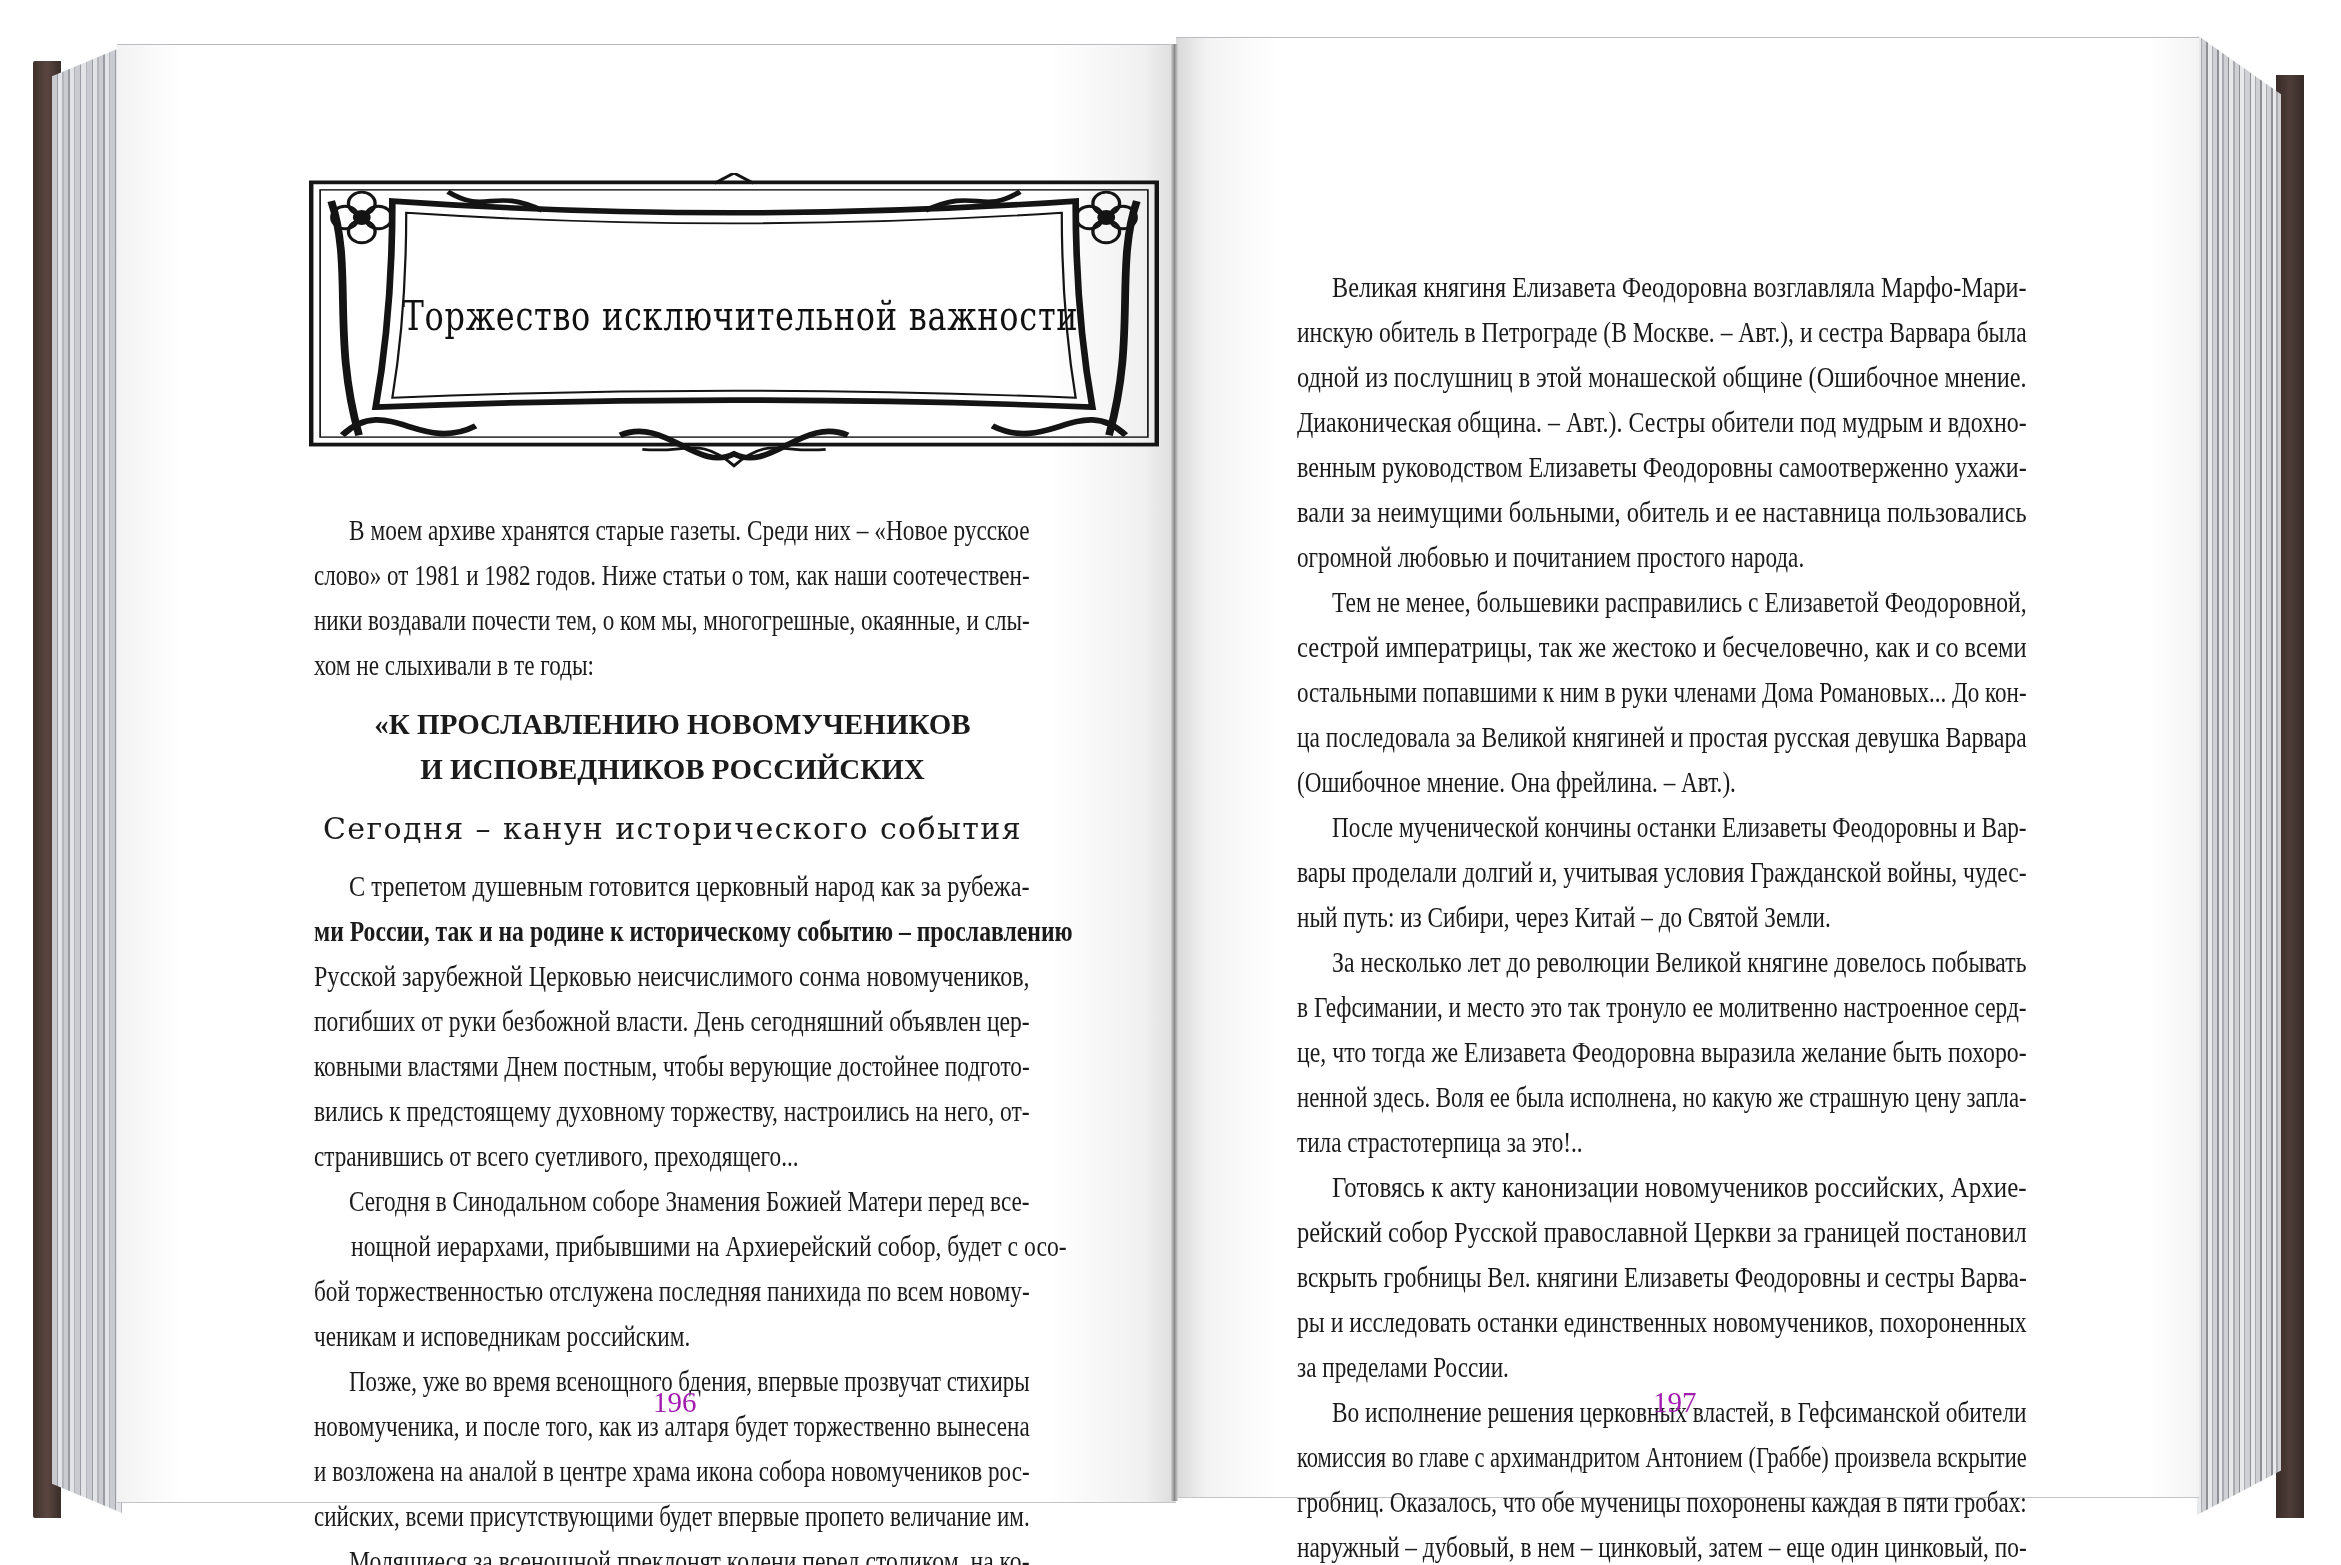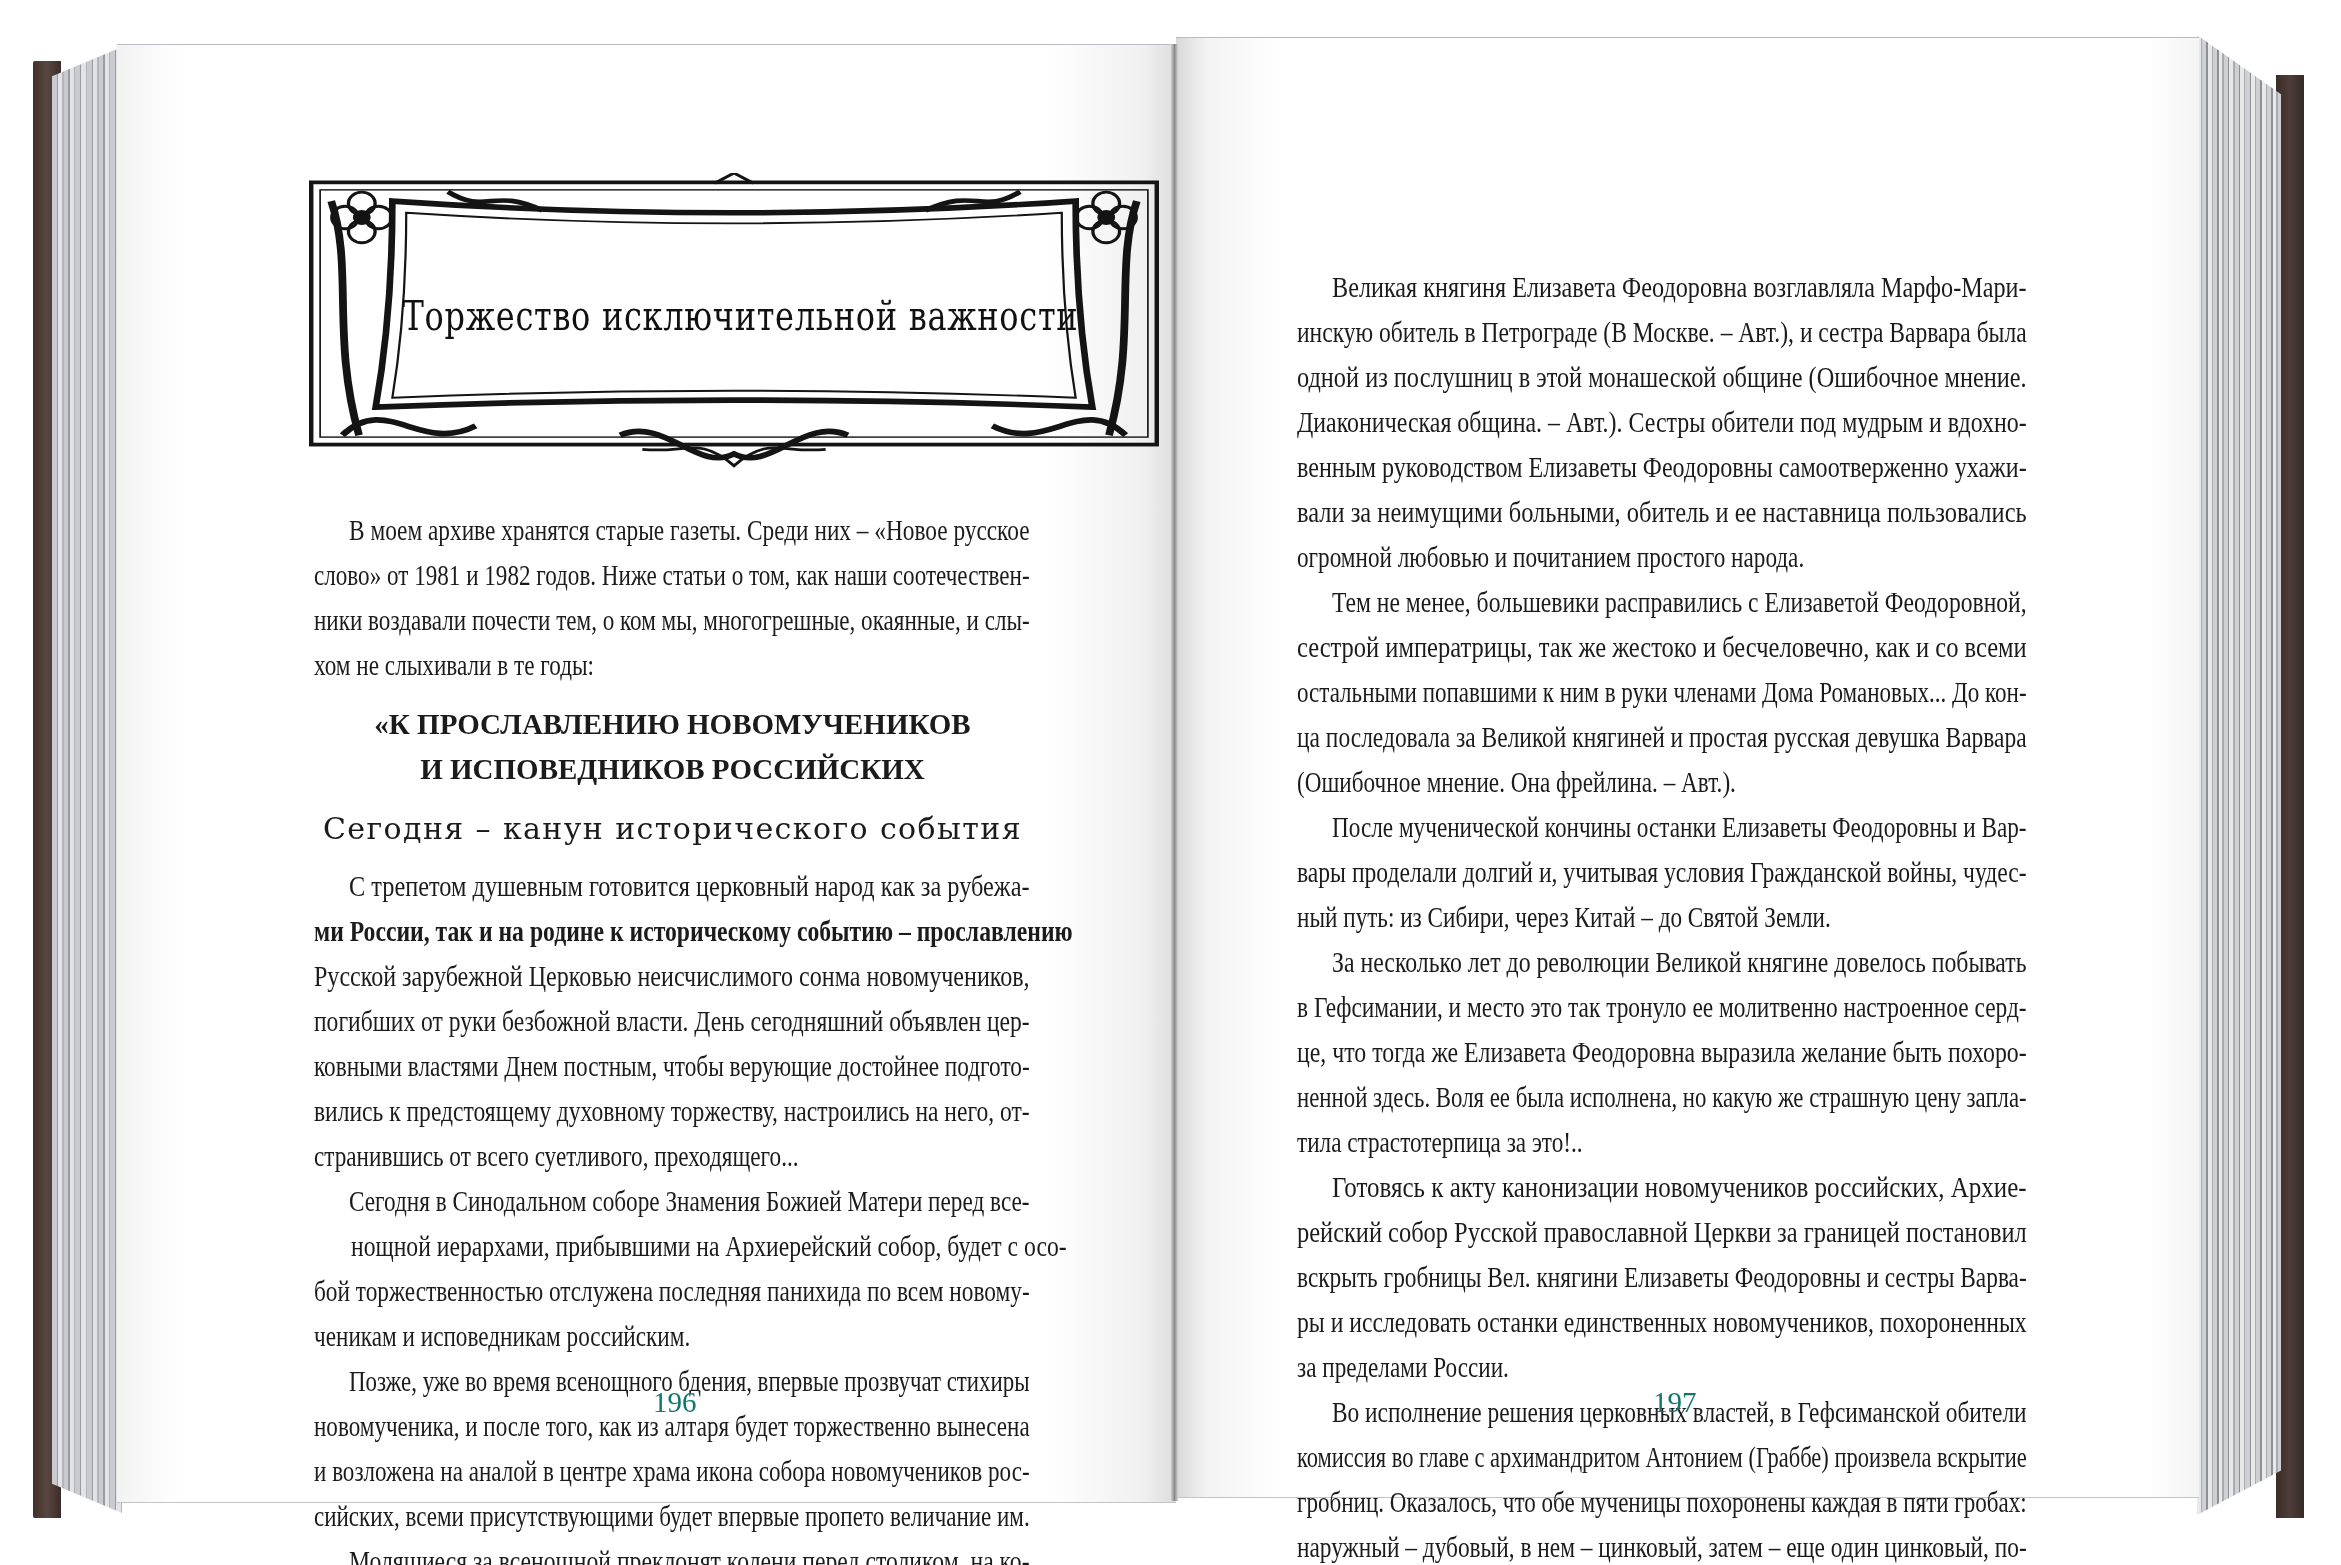--- a/index.html
+++ b/index.html
@@ -31,21 +31,21 @@
   .chapter-title { position:absolute; left:0; right:0; top:119px; text-align:center;
      font-family:"DejaVu Serif", serif; font-size:41px; letter-spacing:0.9px; color:#111;
      transform:scaleX(0.78); transform-origin:center; white-space:nowrap; font-weight:normal; }
 
   .text-block { position:absolute; font-size:29px; line-height:45px; color:#1b1b1b; }
   .text-left { left:314px; top:508px; width:717px; }
   .text-right { left:1297px; top:265px; width:731px; }
   .heading-bold { font-weight:bold; text-align:center; font-size:29px; line-height:45px; }
   .heading-deco { font-family:"DejaVu Serif", serif; text-align:center; font-size:30px;
      line-height:56px; margin:9.4px 0 6.6px; letter-spacing:1.4px; }
-  .page-num { position:absolute; font-size:29px; color:#0f766e; }
+  .page-num { position:absolute; font-size:29px; color:#a21caf; }
   .pn-left { left:653px; top:1386px; }
   .pn-right { left:1653px; top:1386px; }
   .t-line { display:block; height:45px; white-space:nowrap; overflow:visible; }
   .t-line > span { display:inline-block; transform-origin:left top; }
 </style>
 </head>
 <body>
 
 <div class="cover cover-left"></div>
 <div class="cover cover-right"></div>

